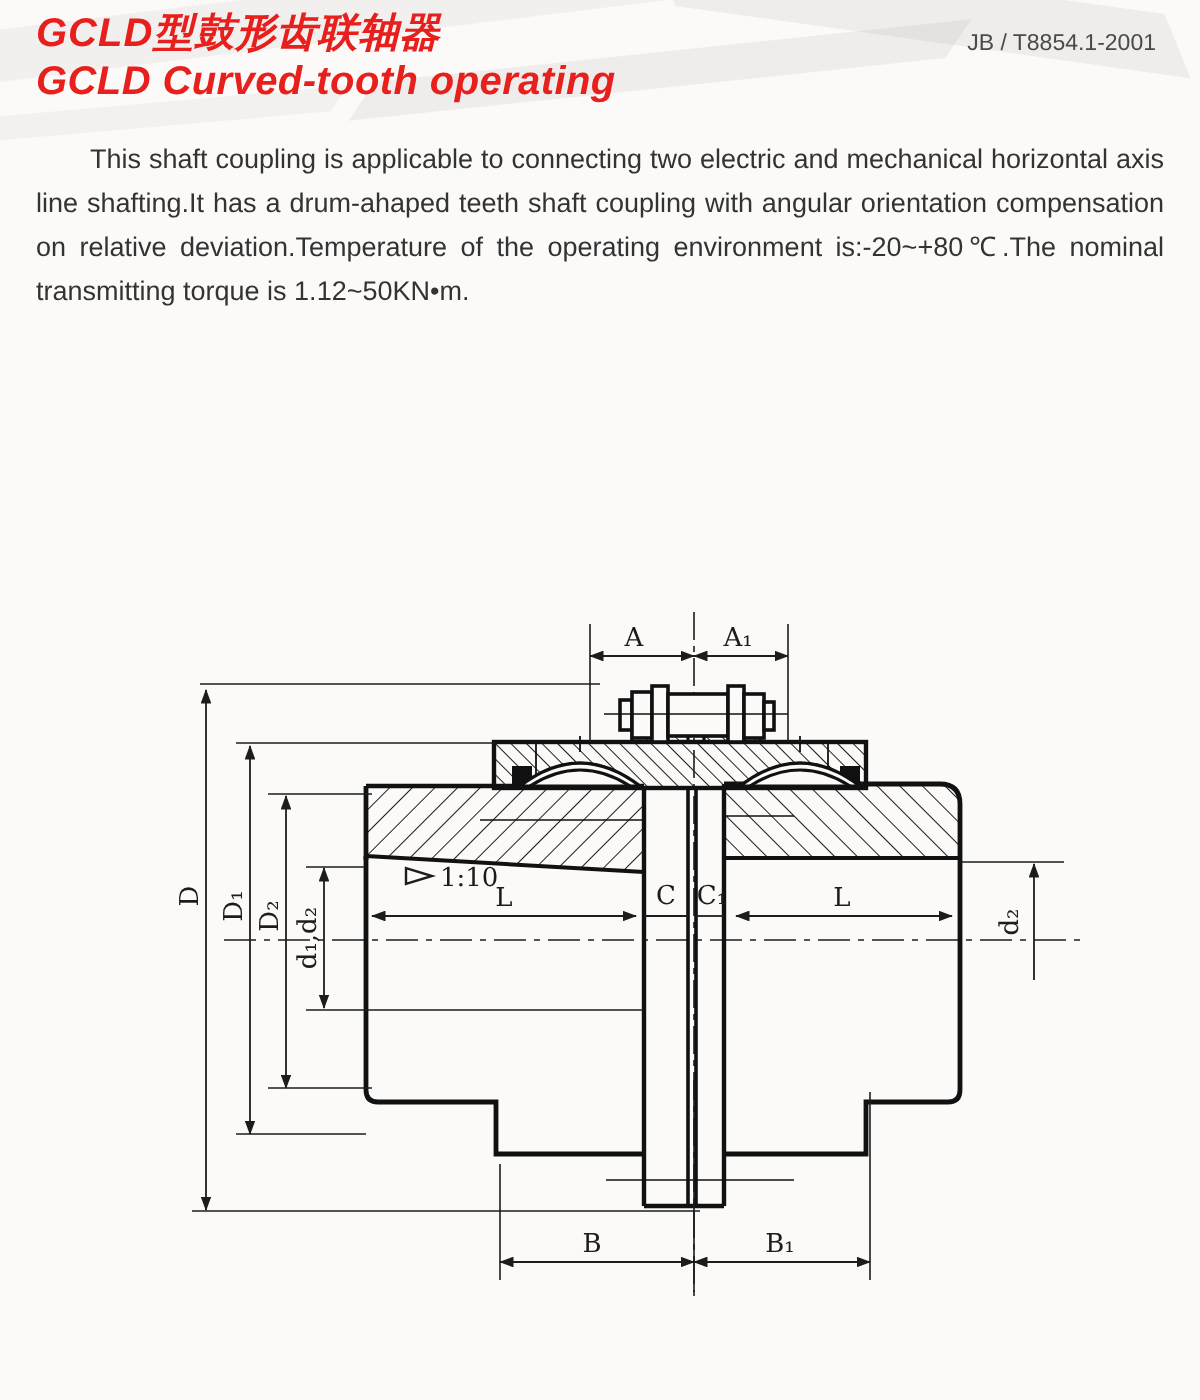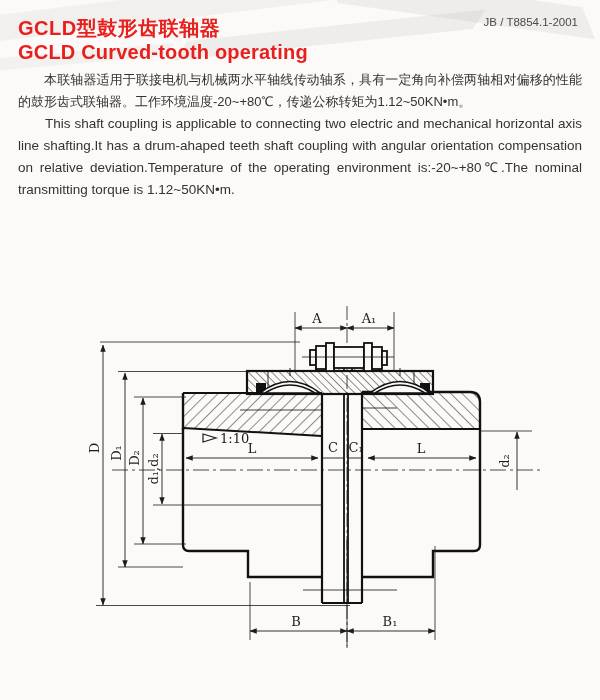--- a/index.html
+++ b/index.html
@@ -9,21 +9,21 @@
     font-family:"Liberation Sans", sans-serif;
     color:#333;
   }
   
   .wm{position:absolute; background:rgba(160,160,160,0.10);}
   .wm1{width:420px;height:26px;top:-6px;left:-40px;transform:rotate(-7deg) skewX(-35deg);}
   .wm2{width:300px;height:18px;top:26px;left:180px;transform:rotate(-6deg) skewX(-40deg);background:rgba(160,160,160,0.14);}
   .wm3{width:260px;height:30px;top:-10px;left:330px;transform:rotate(8deg) skewX(30deg);background:rgba(150,150,150,0.12);}
   .wm4{width:200px;height:12px;top:52px;left:-30px;transform:rotate(-5deg) skewX(-38deg);background:rgba(170,170,170,0.10);}
 
-  .titleblock{position:absolute; top:16px; left:18px; line-height:24px;}
+  .titleblock{position:absolute; top:5px; left:18px; line-height:24px;font-style:italic;}
   .title-zh{font-size:20px; font-weight:bold; color:#e8201d; letter-spacing:0.5px;}
   .title-en{font-size:20px; font-weight:bold; color:#e8201d; letter-spacing:0.2px;}
   .stdblock{position:absolute; top:13px; right:22px; text-align:left;
     font-size:11.5px; color:#4a4a4a; line-height:18px;}
   .intro{position:absolute; top:69px; left:18px; width:564px;
     font-size:13px; line-height:22px; text-align:justify;}
   .intro p{margin:0; text-indent:2em;}
   .intro .en{font-size:13.5px;}
   svg text{font-family:"DejaVu Serif", serif; font-size:13px; fill:#1c1c1c;}
 </style>
@@ -39,21 +39,20 @@
   <div class="titleblock">
     <div class="title-zh">GCLD型鼓形齿联轴器</div>
     <div class="title-en">GCLD Curved-tooth operating</div>
   </div>
 
   <div class="stdblock">
     <div>JB / T8854.1-2001</div>
   </div>
 
   <div class="intro">
-    <p class="zh">本联轴器适用于联接电机与机械两水平轴线传动轴系，具有一定角向补偿两轴相对偏移的性能的鼓形齿式联轴器。工作环境温度-20~+80℃，传递公称转矩为1.12~50KN•m。</p>
     <p class="en">This shaft coupling is applicable to connecting two electric and mechanical horizontal axis line shafting.It has a drum-ahaped teeth shaft coupling with angular orientation compensation on relative deviation.Temperature of the operating environment is:-20~+80℃.The nominal transmitting torque is 1.12~50KN•m.</p>
   </div>
 
   <svg style="position:absolute;left:0;top:0;" width="600" height="700" viewBox="0 0 600 700">
     <defs>
       <marker id="arE" markerWidth="8" markerHeight="6" refX="7.5" refY="3" orient="auto">
         <path d="M0,0 L8,3 L0,6 Z" fill="#1c1c1c"></path>
       </marker>
       <marker id="arS" markerWidth="8" markerHeight="6" refX="7.5" refY="3" orient="auto-start-reverse">
         <path d="M0,0 L8,3 L0,6 Z" fill="#1c1c1c"></path>

